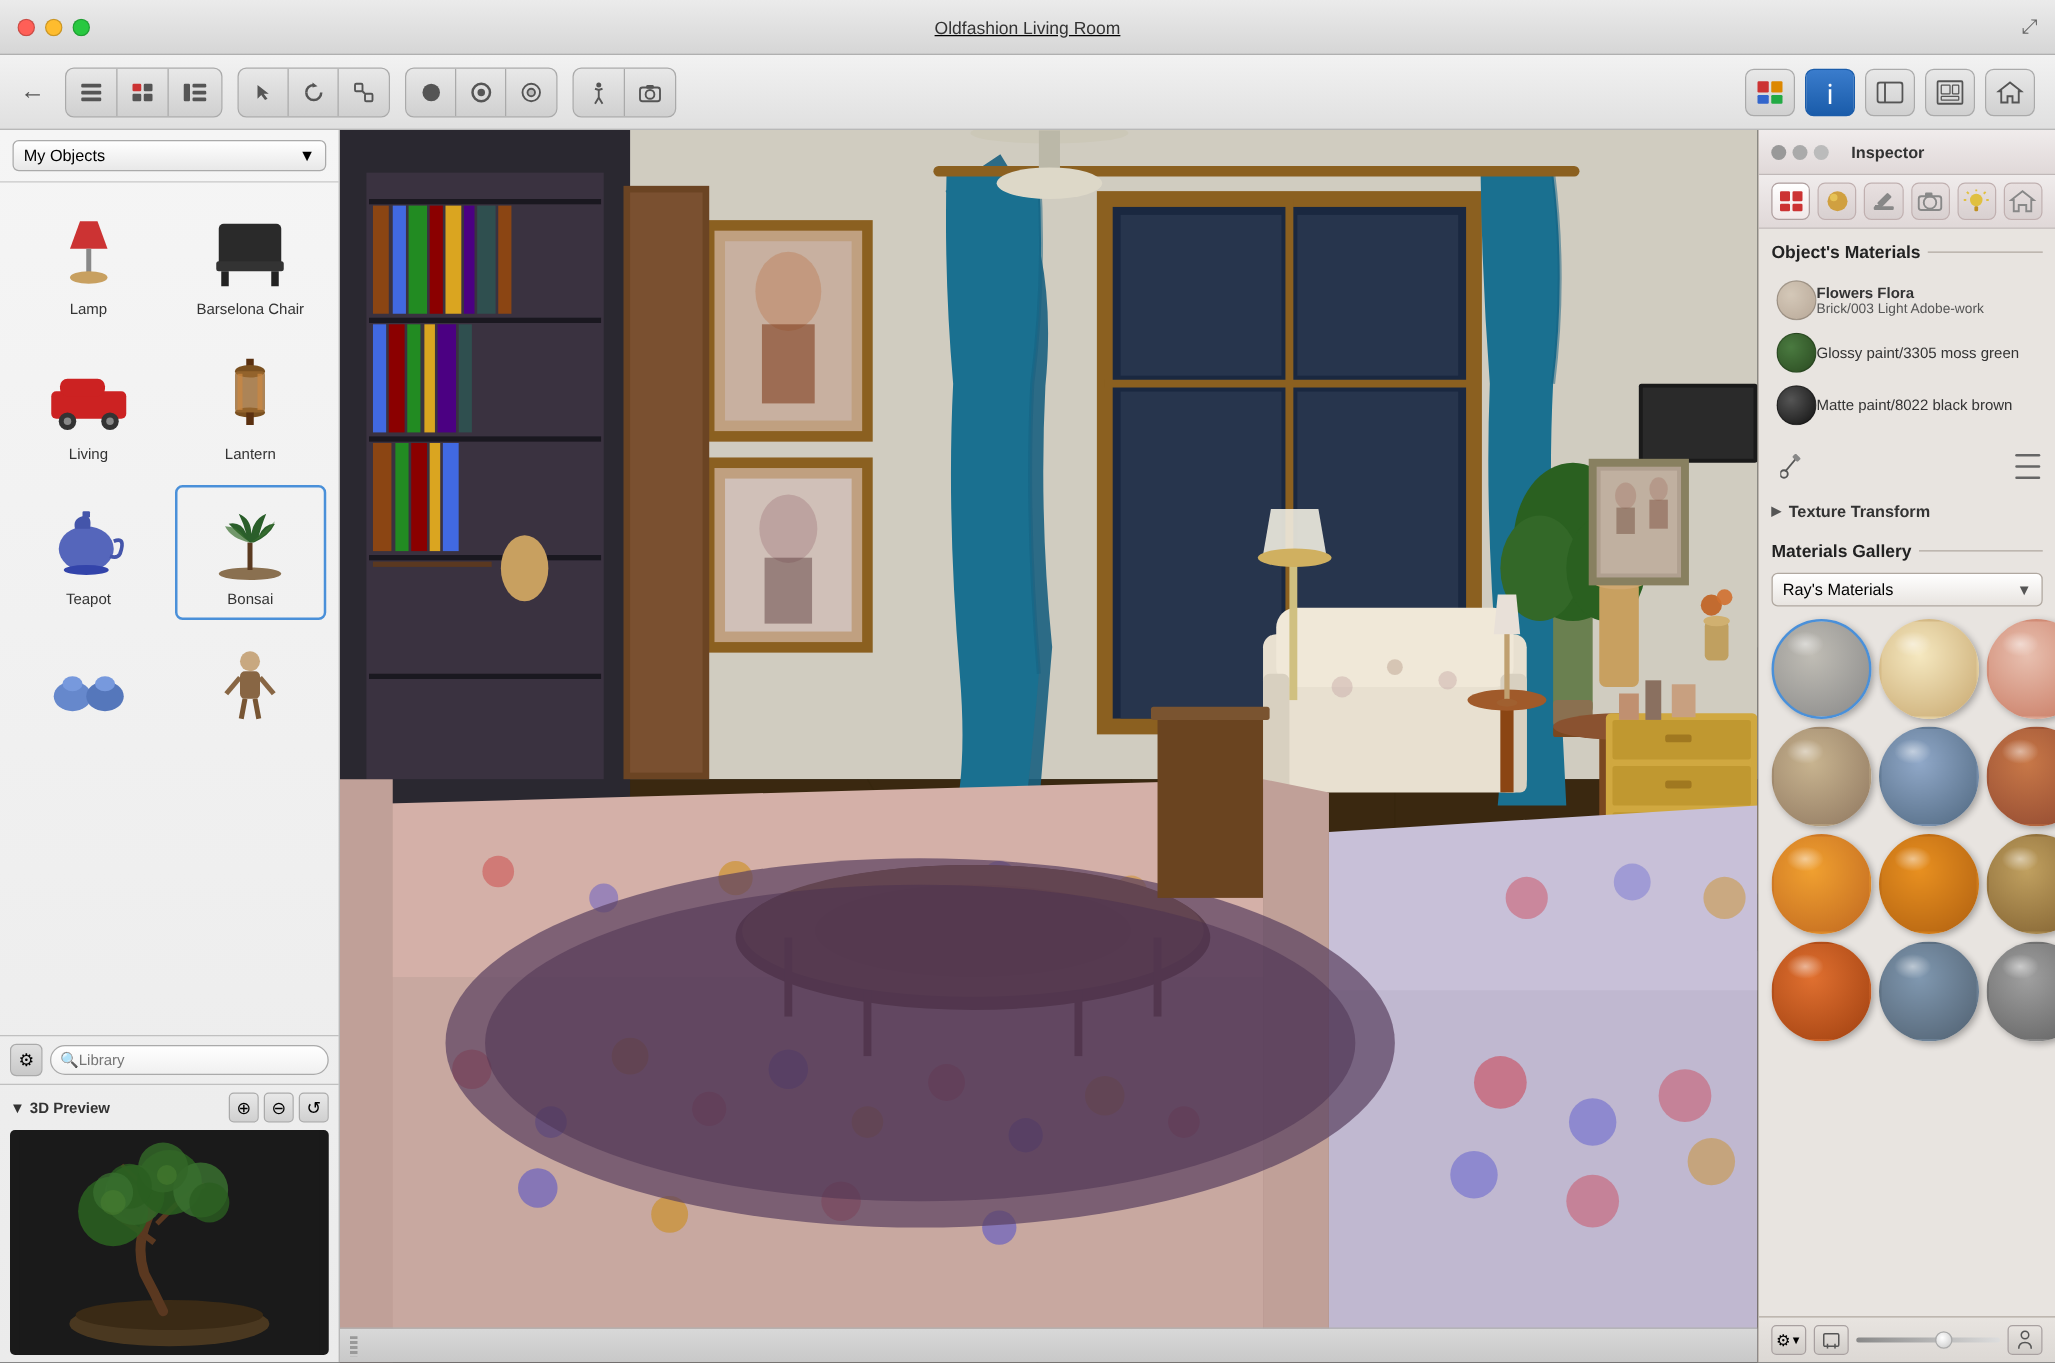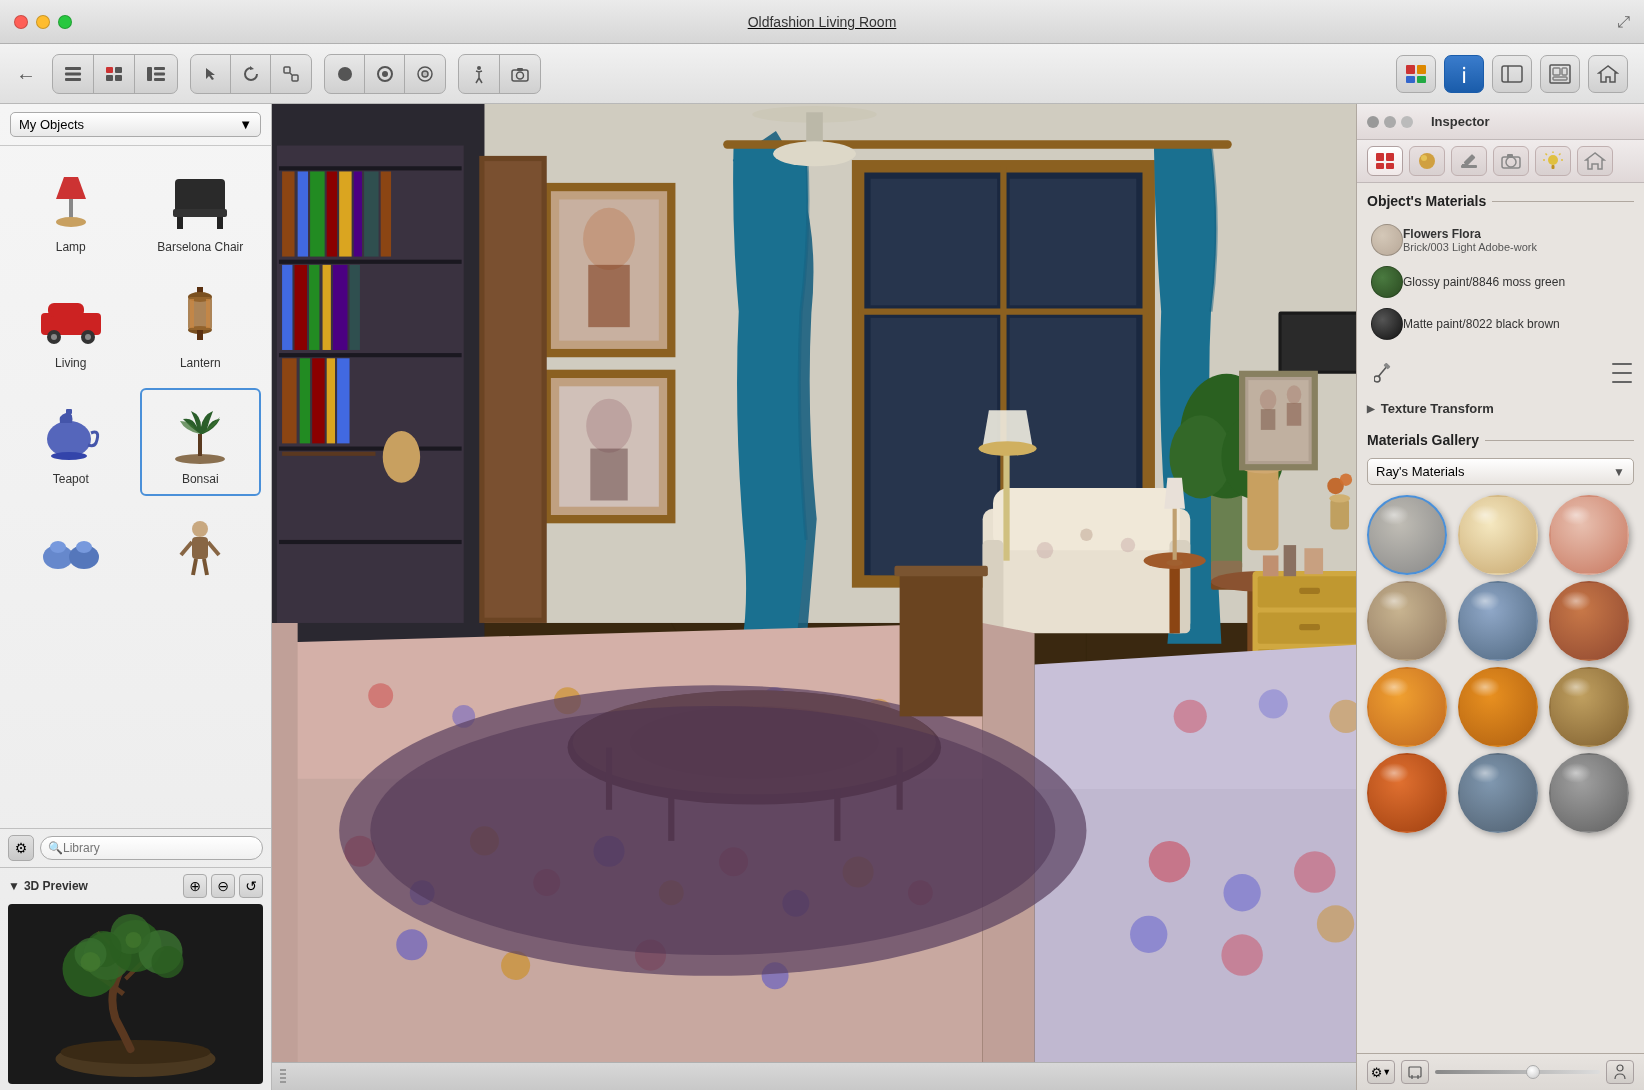--- a/index.html
+++ b/index.html
@@ -284,21 +284,21 @@
       align-items: center;
       padding: 0 8px;
     }
     .scene-bottom-handle {
       width: 6px; height: 16px;
       background: repeating-linear-gradient(to bottom, #999 0px, #999 2px, transparent 2px, transparent 4px);
     }
 
     
     .right-panel {
-      width: 288px;
+      width: 238px;
       background: #e8e4e0;
       border-left: 1px solid #b0a8a0;
       display: flex;
       flex-direction: column;
       flex-shrink: 0;
       overflow: hidden;
     }
 
     
     .inspector-header {
@@ -1173,21 +1173,21 @@
         <div class="material-item">
           <div class="material-swatch swatch-brick"></div>
           <div>
             <div style="font-weight:600; font-size:12px;">Flowers Flora</div>
             <div style="font-size:11px; color:#555;">Brick/003 Light Adobe-work</div>
           </div>
         </div>
 
         <div class="material-item">
           <div class="material-swatch swatch-green"></div>
-          <div style="font-size:12px;">Glossy paint/8846 moss green</div>
+          <div style="font-size:12px;">Glossy paint/3305 moss green</div>
         </div>
 
         <div class="material-item">
           <div class="material-swatch swatch-black"></div>
           <div style="font-size:12px;">Matte paint/8022 black brown</div>
         </div>
       </div>
 
       <div class="materials-toolbar">
         <div class="mat-tool-btn">

